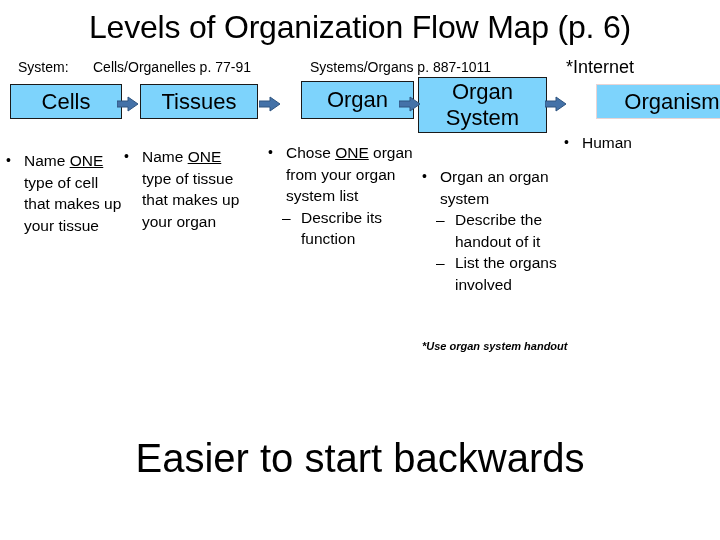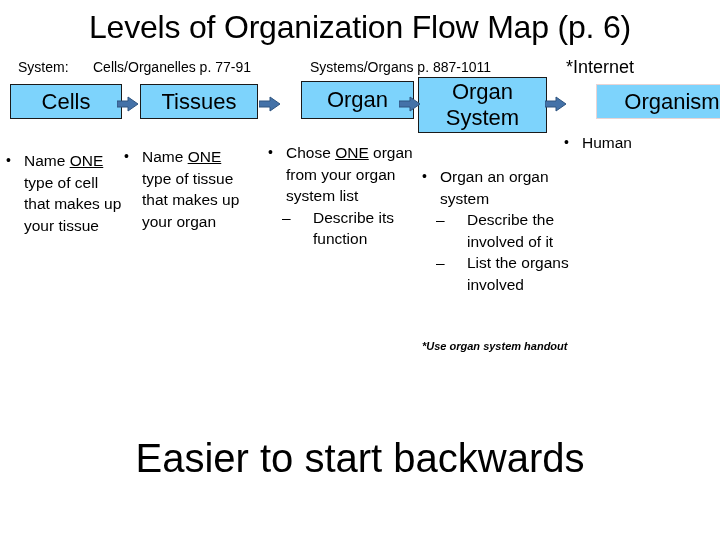--- a/index.html
+++ b/index.html
@@ -132,21 +132,21 @@
   .sub-row {
     display: flex;
     align-items: flex-start;
     padding-left: 14px;
   }
   .sub-dash {
     flex: 0 0 auto;
     width: 19px;
     line-height: 21.5px;
   }
-  .sub-body { flex: 1 1 auto; margin-left: 12px; }
+  .sub-body { flex: 1 1 auto; }
 
   u.one { text-decoration: underline; }
 
   #col-1 { left: 6px;   top: 150px; width: 118px; }
   #col-2 { left: 124px; top: 146px; width: 122px; }
   #col-3 { left: 268px; top: 142px; width: 145px; }
   #col-4 { left: 422px; top: 166px; width: 165px; }
   #col-5 { left: 564px; top: 132px; width: 150px; }
 
   
@@ -233,21 +233,21 @@
     </div>
   </div>
 
   <div class="bullet-col" id="col-4">
     <div class="bullet-row">
       <span class="bullet-dot">•</span>
       <span class="bullet-body">Organ an organ system</span>
     </div>
     <div class="sub-row">
       <span class="sub-dash">–</span>
-      <span class="sub-body">Describe the involved of it</span>
+      <span class="sub-body">Describe the handout of it</span>
     </div>
     <div class="sub-row">
       <span class="sub-dash">–</span>
       <span class="sub-body">List the organs involved</span>
     </div>
   </div>
 
   <div class="bullet-col" id="col-5">
     <div class="bullet-row">
       <span class="bullet-dot">•</span>

